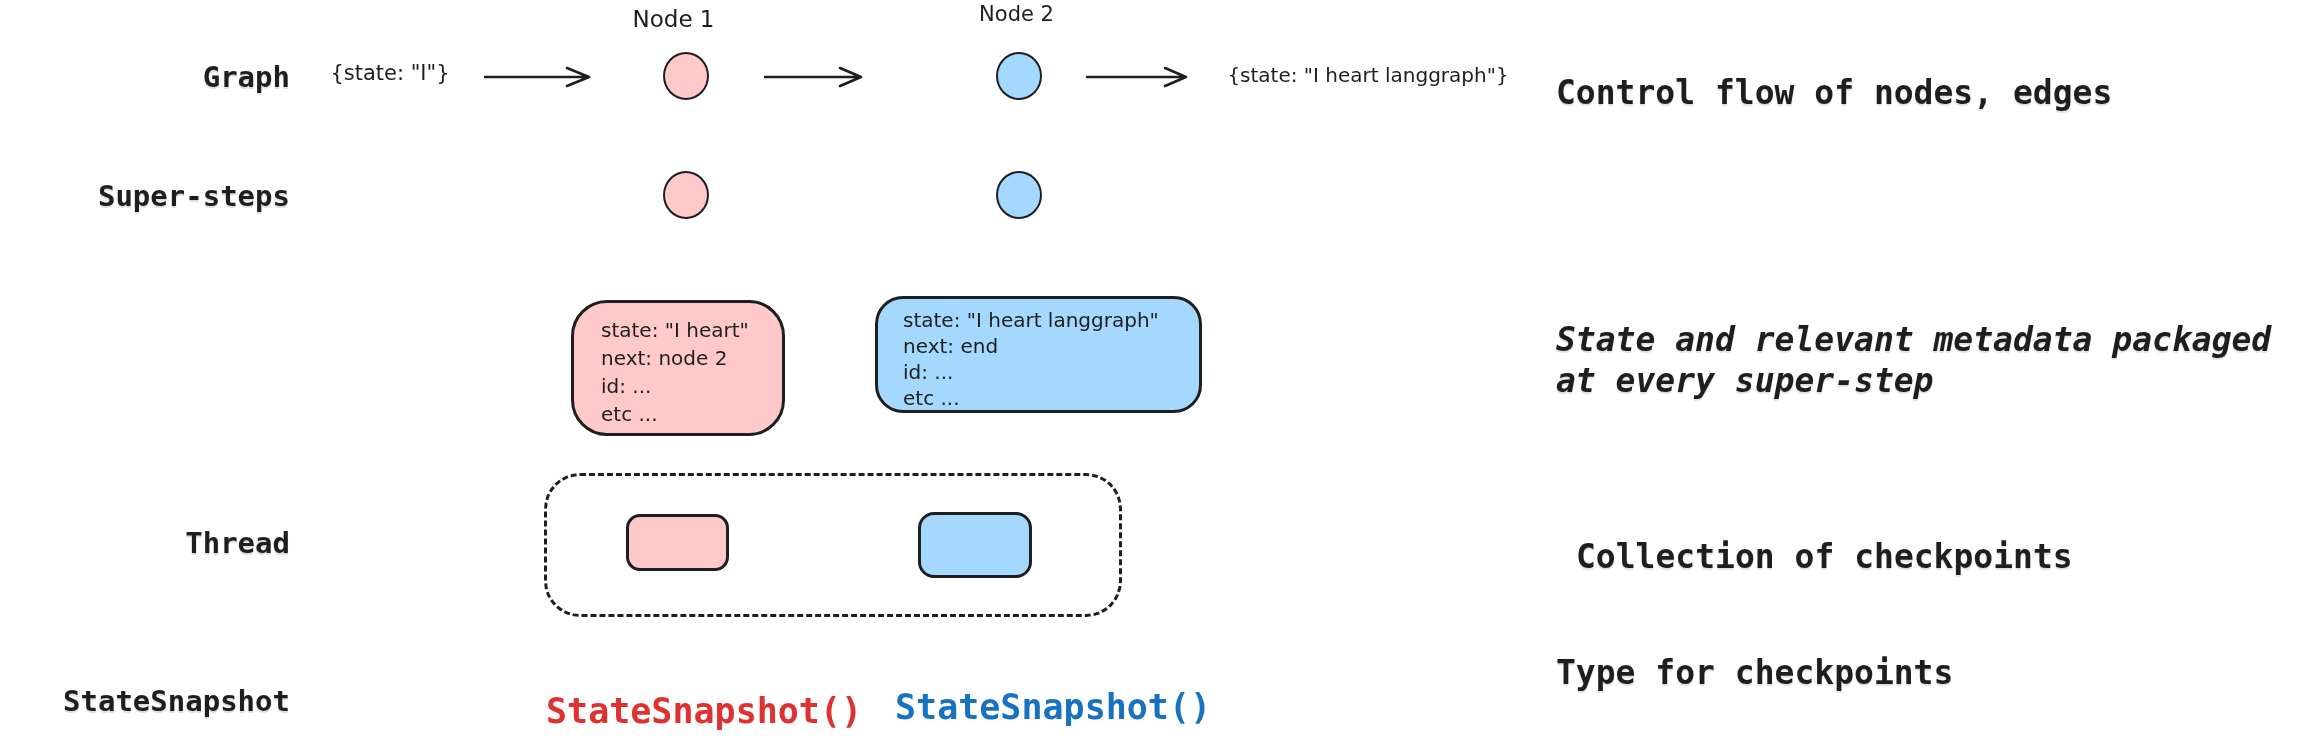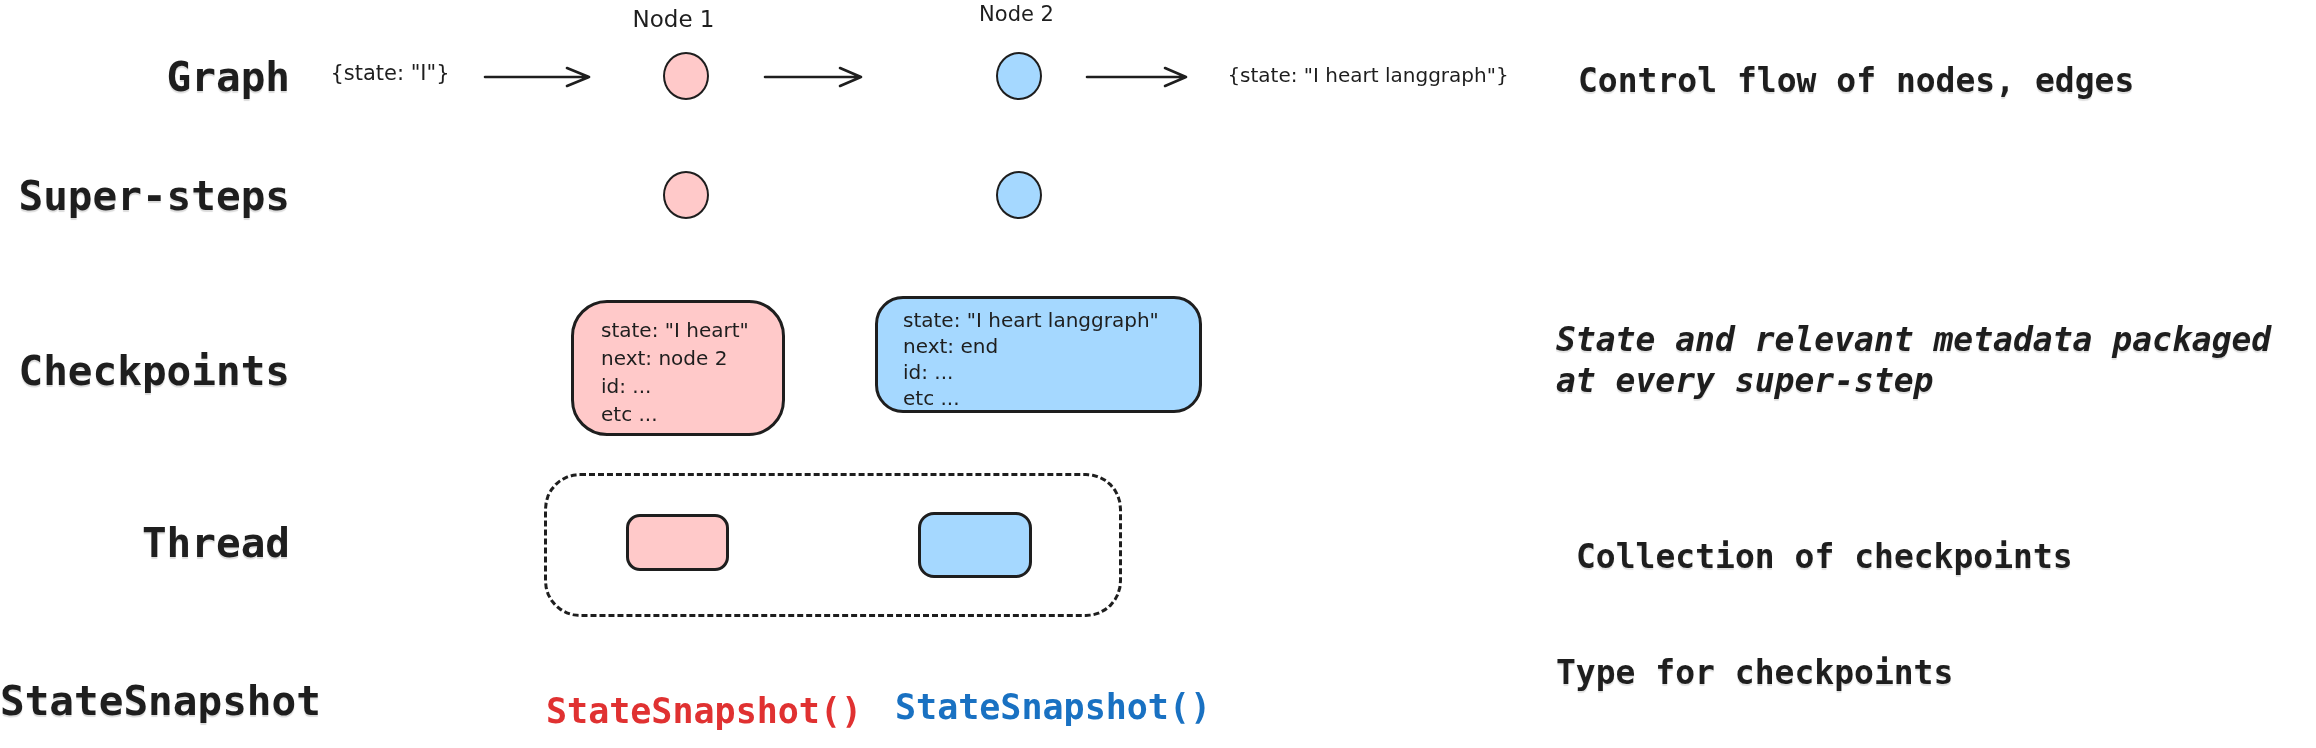--- a/index.html
+++ b/index.html
@@ -3,21 +3,21 @@
 <meta charset="utf-8">
 <style>
   html,body { margin:0; padding:0; background:#ffffff; }
   .canvas {
     position:relative; width:2316px; height:748px; background:#ffffff; overflow:hidden;
     font-family:"DejaVu Sans Mono","Liberation Mono",monospace; color:#1e1e1e;
   }
   
   .row-label {
     position:absolute; left:0; width:290px; text-align:right;
-    font-size:41px; font-weight:bold; line-height:40px;
+    font-size:29px; font-weight:bold; line-height:40px;
     text-shadow:0 2px 1px rgba(0,0,0,0.14);
   }
   
   .row-desc {
     position:absolute; left:1556px; font-size:33px; font-weight:bold;
     line-height:41px; white-space:pre-line;
     text-shadow:0 2px 1px rgba(0,0,0,0.12);
   }
   
   .hand {
@@ -62,21 +62,21 @@
   .output-state { left:1218px; top:63px;  width:300px; font-size:20px; }
   .node1-label  { left:616px;  top:6px;   width:115px; font-size:23px; }
   .node2-label  { left:959px;  top:2px;   width:115px; font-size:21px; }
   
   .label-graph         { top:57px; }
   .label-super-steps   { top:176px; }
   .label-checkpoints   { top:351px; }
   .label-thread        { top:523px; }
   .label-statesnapshot { top:681px; }
   
-  .desc-graph         { top:60px;margin-left:22px; }
+  .desc-graph         { top:72px; }
   .desc-super-steps   { top:135px; }
   .desc-checkpoints   { top:319px;font-style:italic; }
   .desc-thread        { top:536px;margin-left:20px; }
   .desc-statesnapshot { top:652px; }
   
   .circle-g-n1  { left:663px; top:52px; }
   .circle-g-n2  { left:996px; top:52px; }
   .circle-ss-n1 { left:663px; top:171px; }
   .circle-ss-n2 { left:996px; top:171px; }
   
@@ -84,21 +84,20 @@
   .arrow-2 { left:763px;  top:64px; }
   .arrow-3 { left:1085px; top:64px; }
 </style>
 </head>
 <body>
 
 <div class="canvas">
 
   <div class="row-label label-graph">Graph</div>
   <div class="row-label label-super-steps">Super-steps</div>
-  <div class="row-label label-checkpoints">Checkpoints</div>
   <div class="row-label label-thread">Thread</div>
   <div class="row-label label-statesnapshot">StateSnapshot</div>
 
   <div class="hand input-state">{state: "I"}</div>
 
   <svg class="arrow arrow-1" width="112" height="26" viewBox="0 0 112 26">
     <path d="M2 13 L106 13 M106 13 L84 4 M106 13 L84 22" fill="none" stroke="#1e1e1e" stroke-width="2.6" stroke-linecap="round"></path>
   </svg>
 
   <div class="hand node1-label">Node 1</div>

